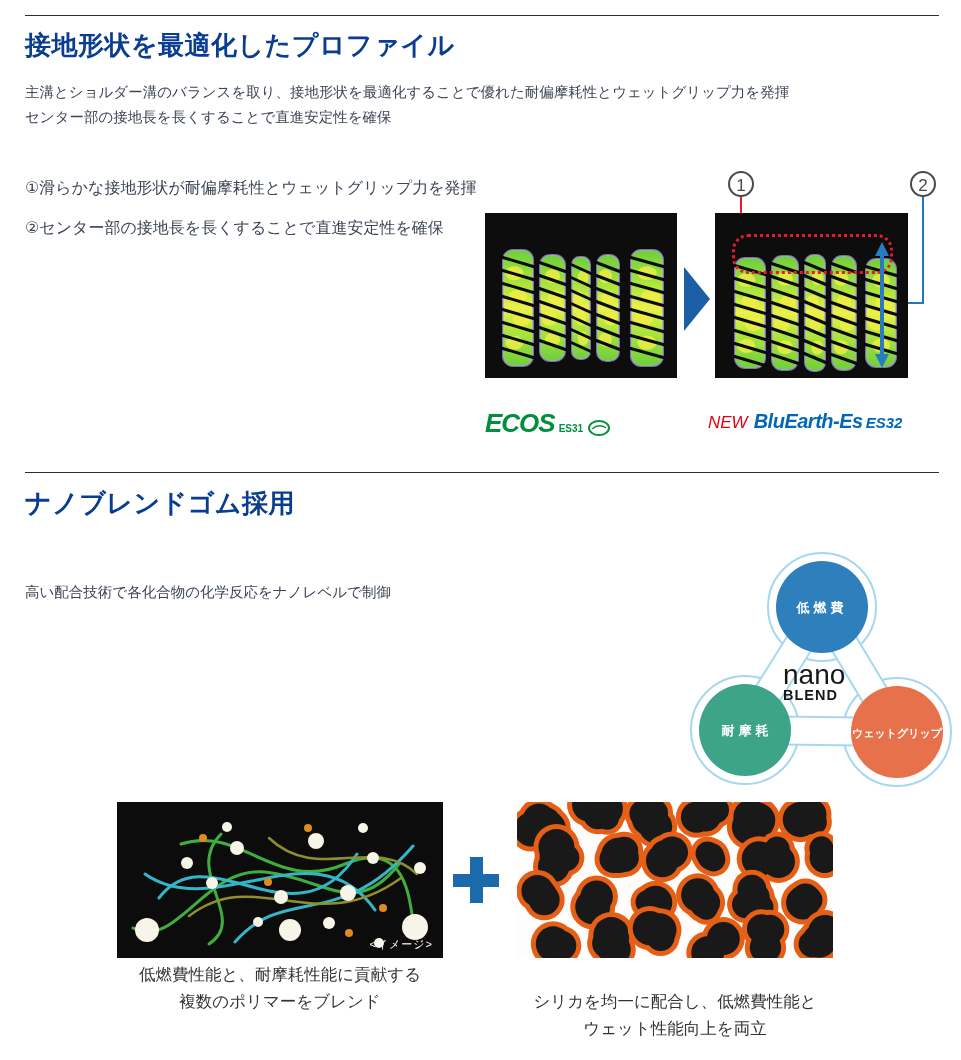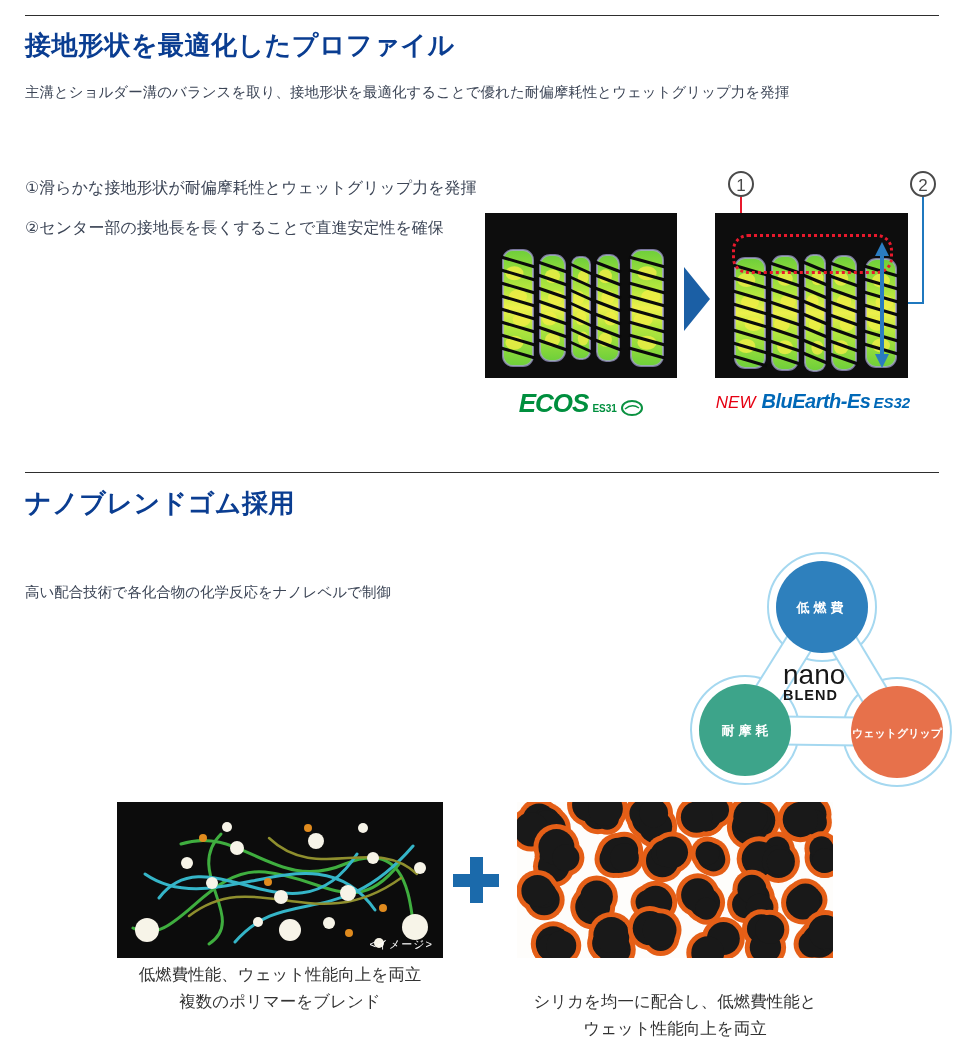--- a/index.html
+++ b/index.html
@@ -17,41 +17,42 @@
            font-size:17px;text-align:center;line-height:25px;box-sizing:border-box;}
   .leader-v{position:absolute;width:2px;}
   .leader-h{position:absolute;height:2px;}
   .red{background:var(--callout-red,#e8192c);}
   .blu{background:var(--callout-blue,#1f78bf);}
   .dotted-box{position:absolute;left:732px;top:234px;width:161px;height:40px;
               border:3px dotted var(--callout-red,#e8192c);border-radius:16px;box-sizing:border-box;}
   .big-arrow{position:absolute;left:684px;top:267px;width:0;height:0;
              border-top:32px solid transparent;border-bottom:32px solid transparent;
              border-left:26px solid var(--arrow-blue,#1b5fa5);}
-  .logo-row{position:absolute;text-align:center;white-space:nowrap;}
+  .logo-row{position:absolute;white-space:nowrap;margin-top:20px;}
   .ecos-brand{font-style:italic;font-weight:900;font-size:26px;color:var(--ecos-green,#008f3e);letter-spacing:-1px;}
   .ecos-model{font-weight:bold;font-size:10px;color:var(--ecos-green,#008f3e);margin-left:4px;}
   .new-tag{font-style:italic;font-weight:400;font-size:17px;color:var(--new-red,#e60012);margin-right:6px;}
   .be-brand{font-style:italic;font-weight:900;font-size:20px;color:var(--bluearth-blue,#0068b7);letter-spacing:-.5px;}
   .be-model{font-style:italic;font-weight:bold;font-size:15px;color:var(--bluearth-blue,#0068b7);margin-left:3px;}
   .img-note{position:absolute;right:10px;bottom:6px;color:#fff;font-size:11px;letter-spacing:1px;}
   .caption{position:absolute;margin:0;text-align:center;font-size:16.5px;line-height:27px;
            color:var(--caption-text,#333);}
   svg{display:block;}
 </style>
 </head>
 <body>
 
 <div id="page">
 
   <div class="rule" style="top:15px"></div>
   <h1 class="sec-title" style="top:28px">接地形状を最適化したプロファイル</h1>
 
   <p class="body-text" style="top:80px;width:910px">
     <span>主溝とショルダー溝のバランスを取り、接地形状を最適化することで優れた耐偏摩耗性とウェットグリップ力を発揮</span><br>
+    <span>センター部の接地長を長くすることで直進安定性を確保</span>
   </p>
 
   <p class="point" style="top:178px">①滑らかな接地形状が耐偏摩耗性とウェットグリップ力を発揮</p>
   <p class="point" style="top:218px">②センター部の接地長を長くすることで直進安定性を確保</p>
 
   <div>
     <div class="callout" style="left:728px;top:171px">1</div>
     <div class="callout" style="left:910px;top:171px">2</div>
 
     <div class="leader-v red" style="left:740px;top:197px;height:39px"></div>
@@ -500,21 +501,21 @@
       <circle cx="309.0657783937947" cy="134.93857492410513" r="18.24900139041664" fill="#e55f17"></circle>
       <circle cx="308.08633669283535" cy="129.95978581205003" r="21.96636873249261" fill="#e55f17"></circle>
       <circle cx="302.17688758726086" cy="138.949679093412" r="16.90226705228084" fill="#191919"></circle>
       <circle cx="294.9764021742048" cy="142.07846342636202" r="13.402347684093913" fill="#191919"></circle>
       <circle cx="308.2029998675934" cy="132.4670386833451" r="11.257526566394384" fill="#191919"></circle>
       <circle cx="309.0657783937947" cy="134.93857492410513" r="13.249001390416641" fill="#191919"></circle>
       <circle cx="308.08633669283535" cy="129.95978581205003" r="16.96636873249261" fill="#191919"></circle>
     </svg>
 
   <p class="caption" style="left:117px;top:961px;width:326px">
-    <span>低燃費性能、ウェット性能向上を両立</span><br>
+    <span>低燃費性能と、耐摩耗性能に貢献する</span><br>
     <span>複数のポリマーをブレンド</span>
   </p>
   <p class="caption" style="left:507px;top:988px;width:336px">
     <span>シリカを均一に配合し、低燃費性能と</span><br>
     <span>ウェット性能向上を両立</span>
   </p>
 
 </div>
 
 </body></html>

